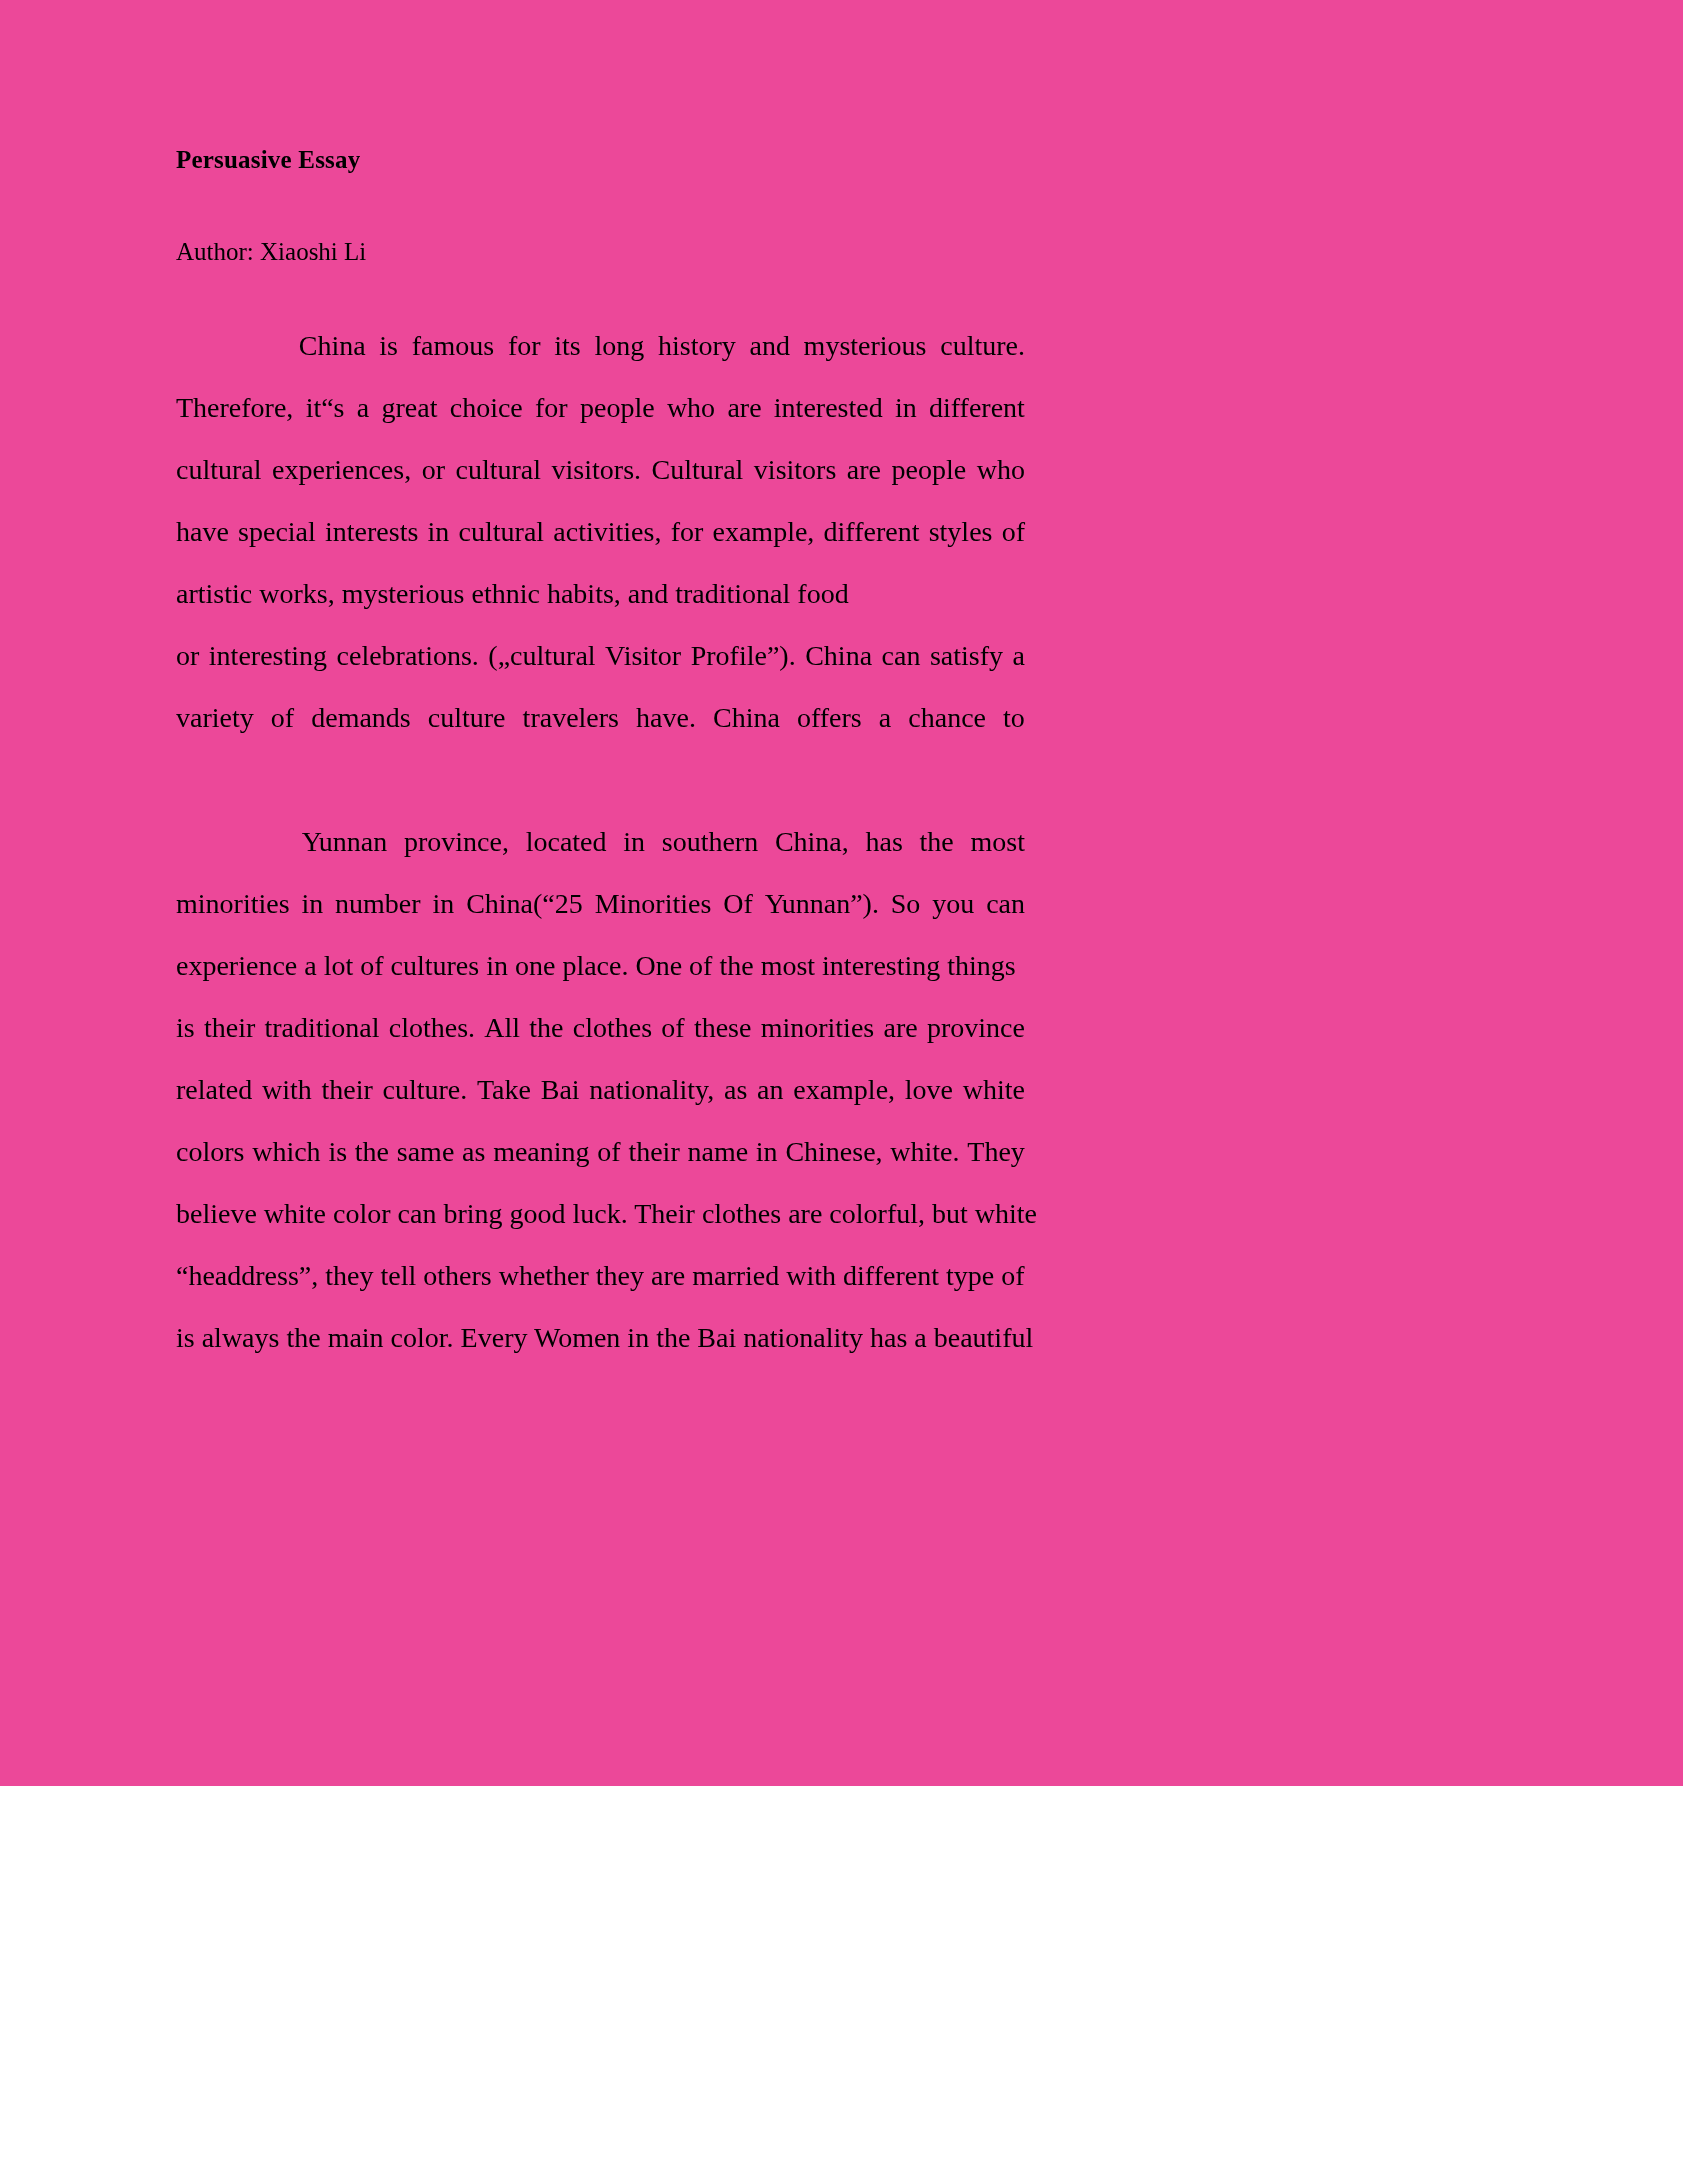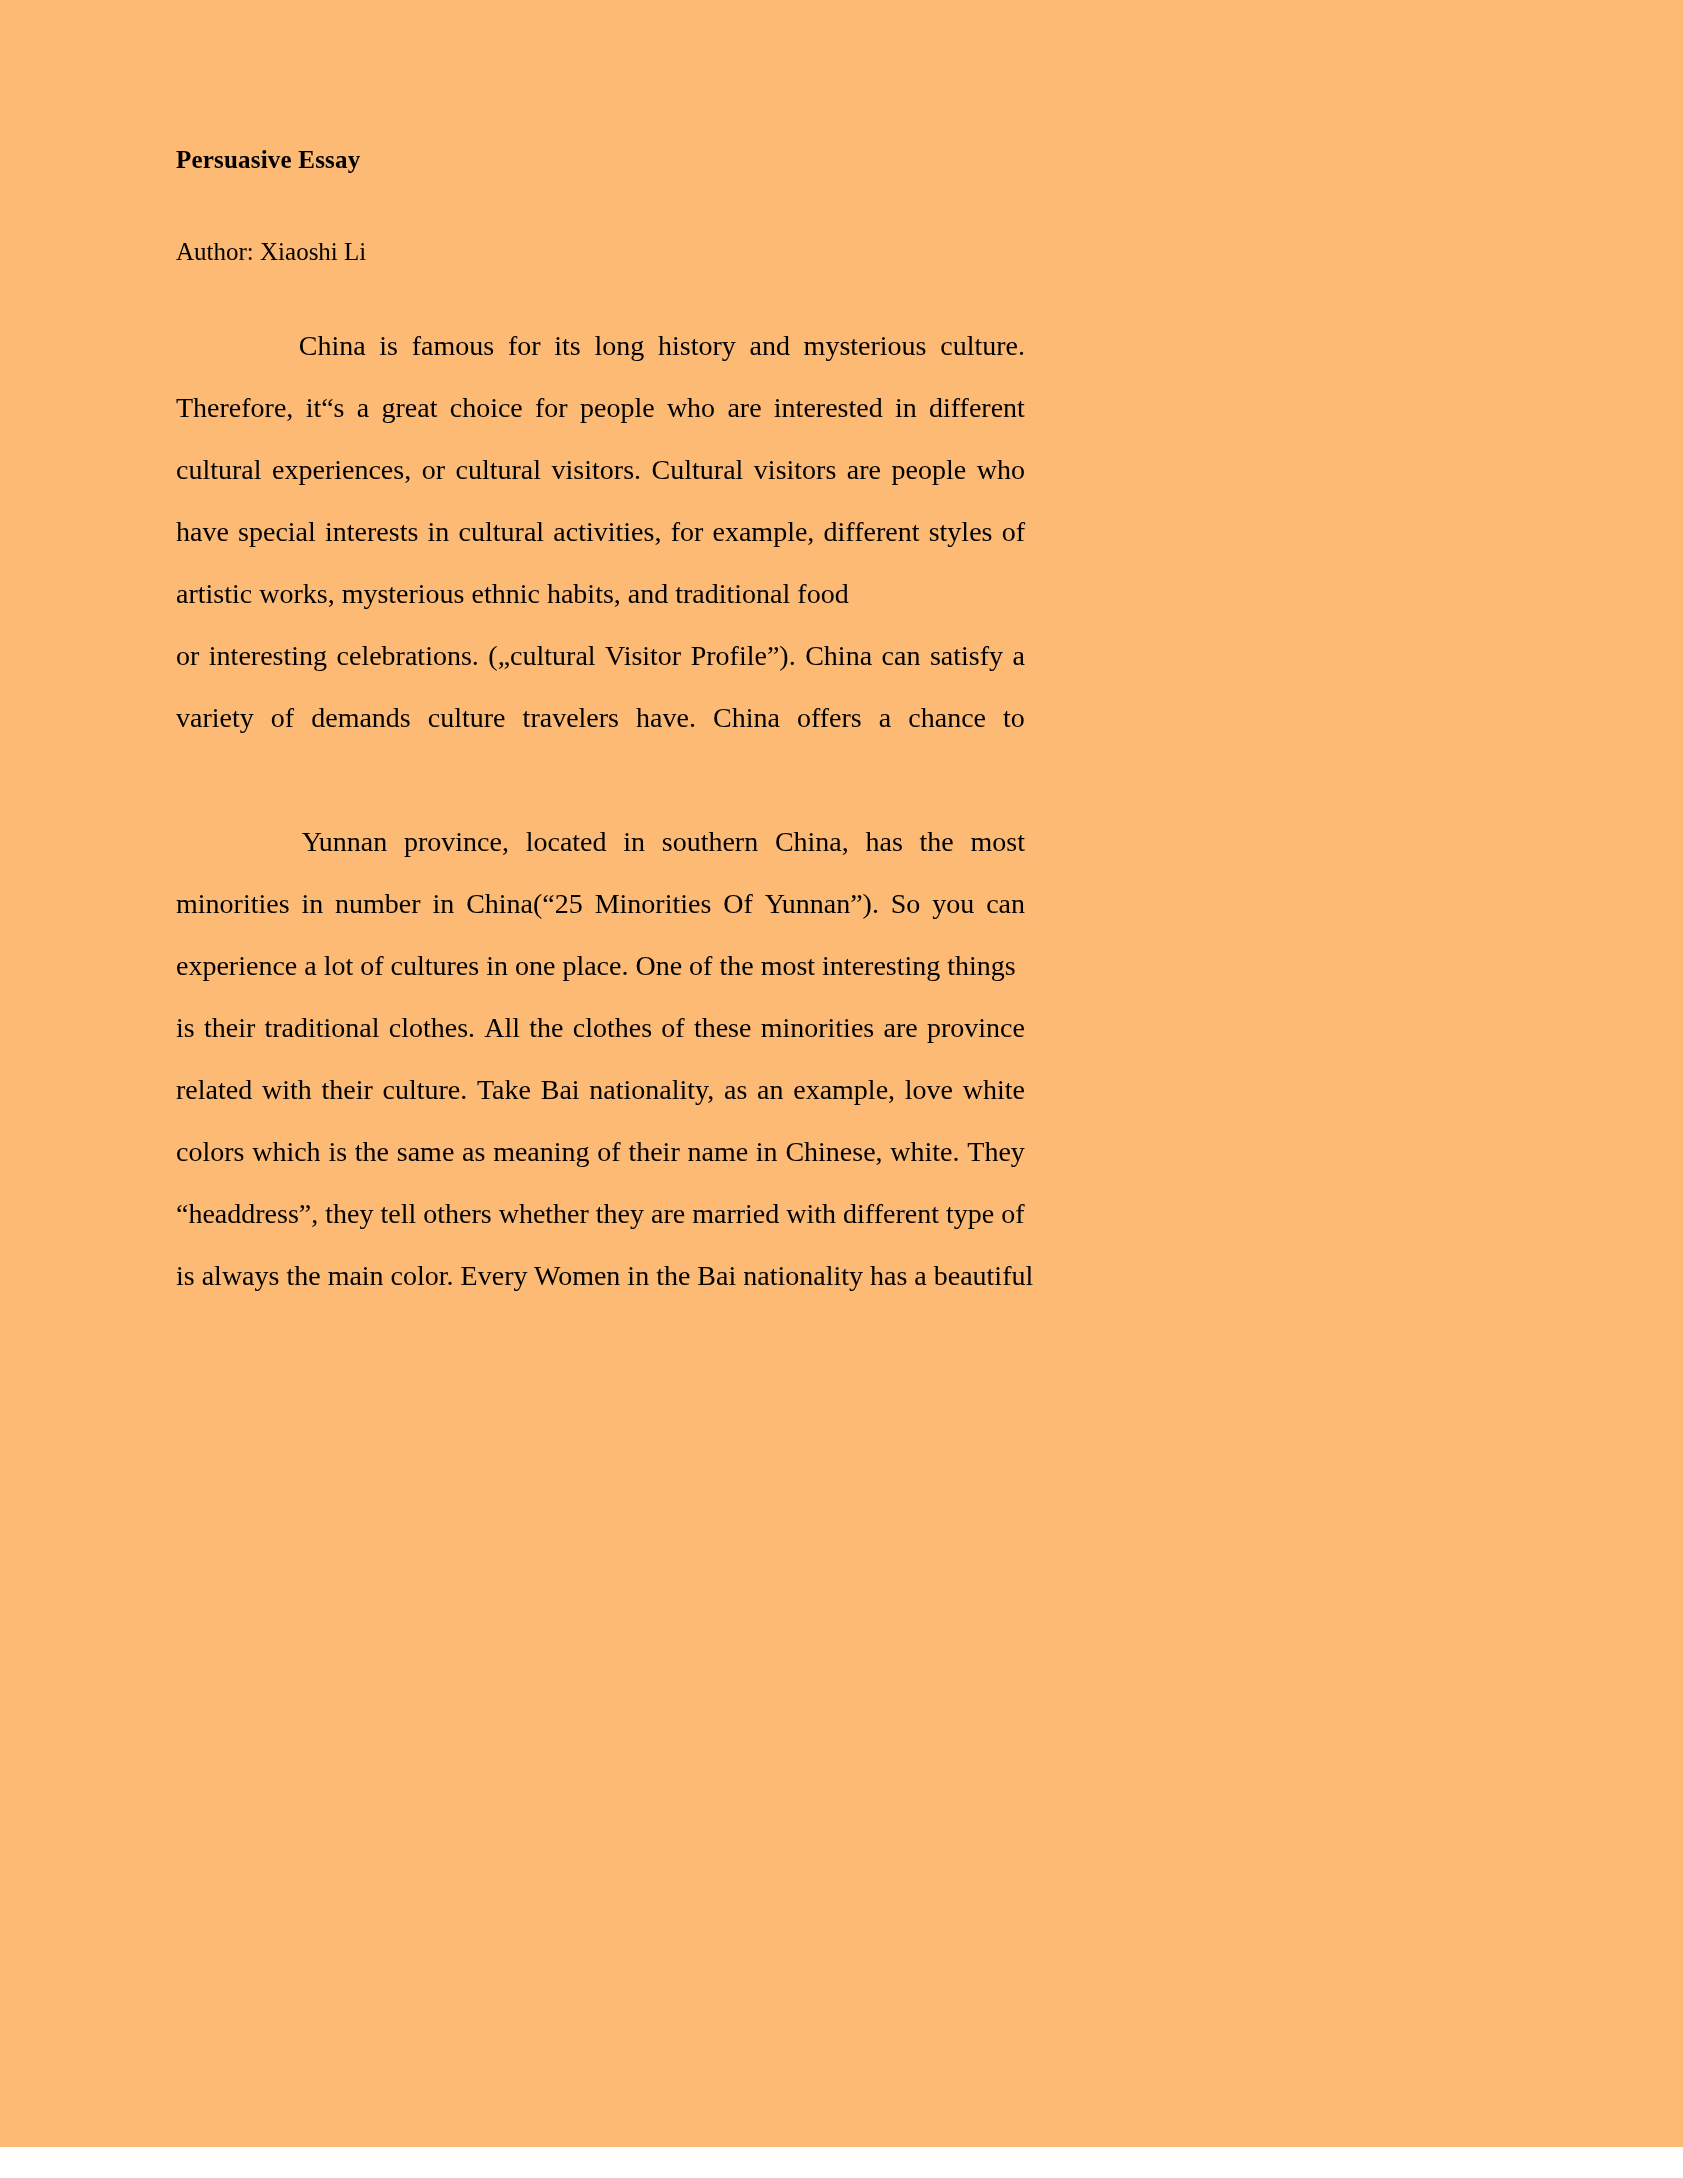--- a/index.html
+++ b/index.html
@@ -11,22 +11,22 @@
 
   body {
     font-family: "Liberation Serif", "DejaVu Serif", serif;
     color: #000000;
     -webkit-font-smoothing: antialiased;
   }
 
   .page {
     position: relative;
     width: 1683px;
-    height: 2147px;
-    background: #fdba74;
+    height: 1786px;
+    background: #ec4899;
     overflow: hidden;
     box-sizing: border-box;
   }
 
   
   .content {
     position: absolute;
     left: 176px;
     top: 0;
     width: 849px;
@@ -137,20 +137,21 @@
           <span class="ln just"><span class="w">variety</span><span class="w">of</span><span class="w">demands</span><span class="w">culture</span><span class="w">travelers</span><span class="w">have.</span><span class="w">China</span><span class="w">offers</span><span class="w">a</span><span class="w">chance</span><span class="w">to</span></span>
         </p>
         <div class="para-gap"></div>
         <p class="para">
           <span class="ln just"><span class="indent"></span><span class="w">Yunnan</span><span class="w">province,</span><span class="w">located</span><span class="w">in</span><span class="w">southern</span><span class="w">China,</span><span class="w">has</span><span class="w">the</span><span class="w">most</span></span>
           <span class="ln just"><span class="w">minorities</span><span class="w">in</span><span class="w">number</span><span class="w">in</span><span class="w">China(“25</span><span class="w">Minorities</span><span class="w">Of</span><span class="w">Yunnan”).</span><span class="w">So</span><span class="w">you</span><span class="w">can</span></span>
           <span class="ln flush"><span class="w">experience a lot of cultures in one place. One of the most interesting things</span></span>
           <span class="ln just"><span class="w">is</span><span class="w">their</span><span class="w">traditional</span><span class="w">clothes.</span><span class="w">All</span><span class="w">the</span><span class="w">clothes</span><span class="w">of</span><span class="w">these</span><span class="w">minorities</span><span class="w">are</span><span class="w">province</span></span>
           <span class="ln just"><span class="w">related</span><span class="w">with</span><span class="w">their</span><span class="w">culture.</span><span class="w">Take</span><span class="w">Bai</span><span class="w">nationality,</span><span class="w">as</span><span class="w">an</span><span class="w">example,</span><span class="w">love</span><span class="w">white</span></span>
           <span class="ln just"><span class="w">colors</span><span class="w">which</span><span class="w">is</span><span class="w">the</span><span class="w">same</span><span class="w">as</span><span class="w">meaning</span><span class="w">of</span><span class="w">their</span><span class="w">name</span><span class="w">in</span><span class="w">Chinese,</span><span class="w">white.</span><span class="w">They</span></span>
+          <span class="ln flush"><span class="w">believe white color can bring good luck. Their clothes are colorful, but white</span></span>
           <span class="ln flush"><span class="w">“headdress”, they tell others whether they are married with different type of</span></span>
           <span class="ln flush"><span class="w">is always the main color. Every Women in the Bai nationality has a beautiful</span></span>
         </p>
       </div>
 
   </div>
 </div>
 
 
 </body></html>

